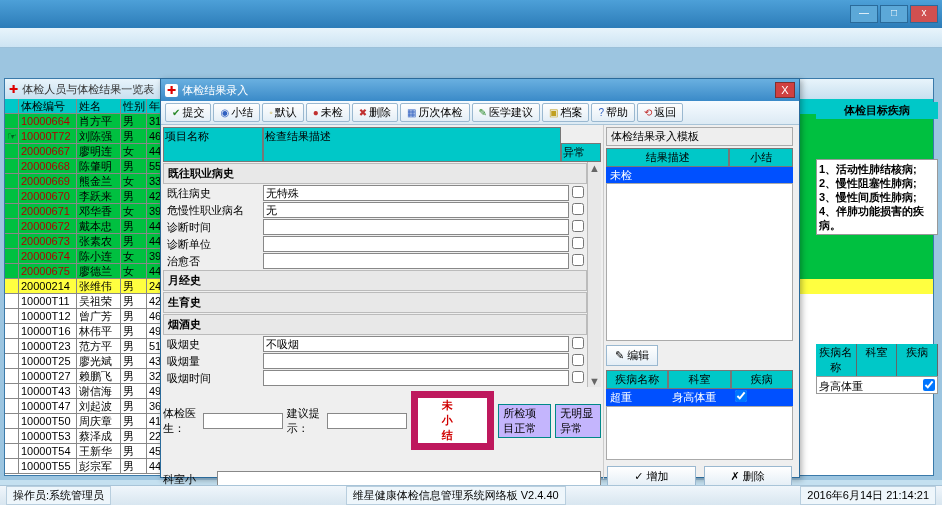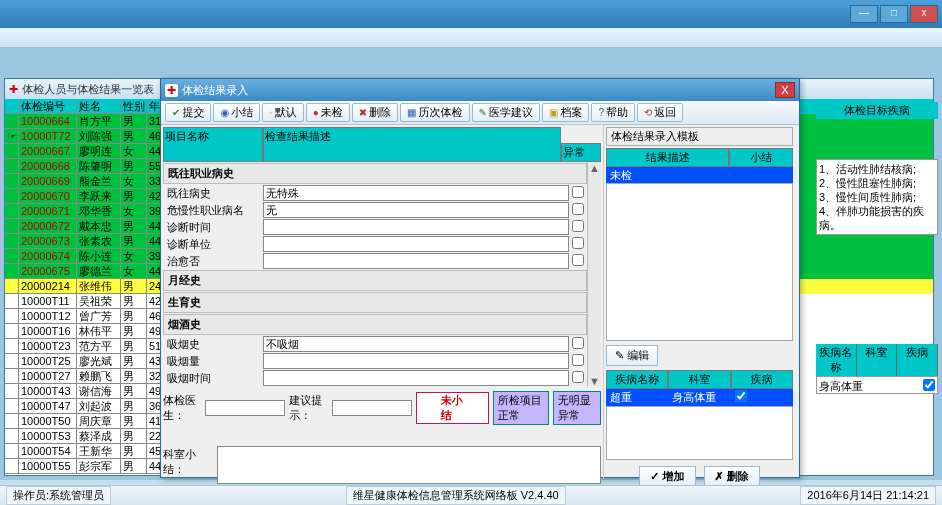--- a/index.html
+++ b/index.html
@@ -28,21 +28,21 @@
 .col-age { width: 24px; }
 .grid-body { }
 .grid-row { display: flex; background: #fff; }
 .grid-row.green { background: #00c040; color: #000; }
 .grid-row.green .col-id { color: #b00000; }
 .grid-row.yellow { background: #ffff40; }
 .grid-row .ptr { width: 14px; text-align: center; }
 .grid-row div:first-child { width: 14px; }
 
 
-.right-targets { position: absolute; right: 4px; top: 54px; width: 122px; }
+.right-targets { position: absolute; right: 4px; top: 54px; width: 122px; font-weight: bold; }
 .right-targets .hdr { background: #00c8c8; text-align: center; padding: 1px; }
 .right-targets .body { background: #fff; border: 1px solid #999; padding: 2px; font-size: 10px; line-height: 14px; margin-top: 40px; }
 
 .right-small { position: absolute; right: 4px; top: 296px; width: 122px; }
 .right-small .hdrrow { display: flex; background: #00c8c8; }
 .right-small .hdrrow div { flex: 1; text-align: center; border-right: 1px solid #666; padding: 1px; }
 .right-small .body { background: #fff; border: 1px solid #999; height: 18px; padding: 2px; display:flex; justify-content:space-between;}
 
 
 .mdi-entry { position: absolute; left: 160px; top: 30px; width: 640px; height: 400px; background: #efefef; border: 1px solid #2a6a9a; box-shadow: 2px 2px 6px rgba(0,0,0,0.3); }
@@ -72,42 +72,42 @@
 .field-row .lbl { width: 100px; padding-left: 4px; }
 .field-row input[type=text] { flex: 1; border: 1px solid #888; height: 16px; padding: 0 2px; background:#fff;}
 .field-row .chk { width: 18px; text-align: center; }
 
 .scroll-col { width: 14px; background: #e8e8e8; border-left:1px solid #bbb; display:flex; flex-direction:column; justify-content:space-between; align-items:center; font-size:9px; color:#666;}
 
 .bottom-block { margin-top: 4px; }
 .bottom-block .row1 { display:flex; align-items:center; gap:4px; margin-bottom:20px;}
 .bottom-block .row1 .lbl{ }
 .bottom-block .row1 input{ border:1px solid #888; height:16px; width:80px;}
-.bottom-block .row1 .status{ color:#d00000; font-weight:bold; border:1px solid #be185d; padding:0 24px; background:#fff;}
+.bottom-block .row1 .status{ color:#d00000; font-weight:bold; border:7px solid #be185d; padding:0 24px; background:#fff;}
 .bottom-block .row1 .sbtn{ background:#c4b5fd; border:1px solid #008888; padding:1px 4px; cursor:pointer;}
 .bottom-block textarea{ width:100%; height:38px; border:1px solid #888; resize:none; margin-top:1px;}
 .bottom-block .tlbl{ display:inline-block; width:54px; vertical-align:top; padding-top:2px;}
 .bottom-block .trow{ display:flex; align-items:flex-start; margin-top:2px;}
 .bottom-block .trow textarea{ flex:1;}
 
 
 .tmpl-title { background:#eee; border:1px solid #aaa; padding:1px 4px;}
 .tmpl-head { display:flex; margin-top:2px;}
 .tmpl-head div{ background:#00c8c8; text-align:center; padding:1px; border:1px solid #777;}
 .tmpl-head .a{flex:2;} .tmpl-head .b{flex:1;}
 .tmpl-body { background:#0050ff; color:#fff; padding:1px 4px; height:16px;}
 .tmpl-fill { background:#fff; border:1px solid #aaa; height:158px; margin-top:0;}
 .editbtn { margin-top:4px; background:linear-gradient(#fff,#e4eef6); border:1px solid #9ab8d0; padding:2px 8px; cursor:pointer;}
 .dis-head { display:flex; margin-top:4px;}
 .dis-head div{ background:#00c8c8; text-align:center; padding:1px; border:1px solid #777; flex:1;}
 .dis-row { display:flex; background:#0050ff; color:#fff;}
 .dis-row div{ flex:1; padding:1px 4px;}
 .dis-fill{ background:#fff; border:1px solid #aaa; height:54px;}
 .dis-btns{ display:flex; justify-content:center; gap:8px; margin-top:6px;}
-.dis-btns button{ background:linear-gradient(#fff,#e4eef6); border:1px solid #9ab8d0; padding:2px 10px; cursor:pointer;font-weight:bold;}
+.dis-btns button{ background:linear-gradient(#fff,#e4eef6); border:1px solid #9ab8d0; padding:2px 26px; cursor:pointer;}
 
 .statusbar { position:absolute; bottom:0; left:0; right:0; height:20px; background:linear-gradient(#f0f6fb,#d8e6f0); border-top:1px solid #a8c4d8; display:flex; align-items:center; padding:0 6px; justify-content:space-between; font-size:11px;}
 .statusbar .seg{ border:1px solid #b8cede; background:#eef6fb; padding:1px 6px;}
 
 input[type=checkbox]{ width:12px; height:12px;}
 </style>
 </head>
 <body>
 
 <div class="titlebar">

